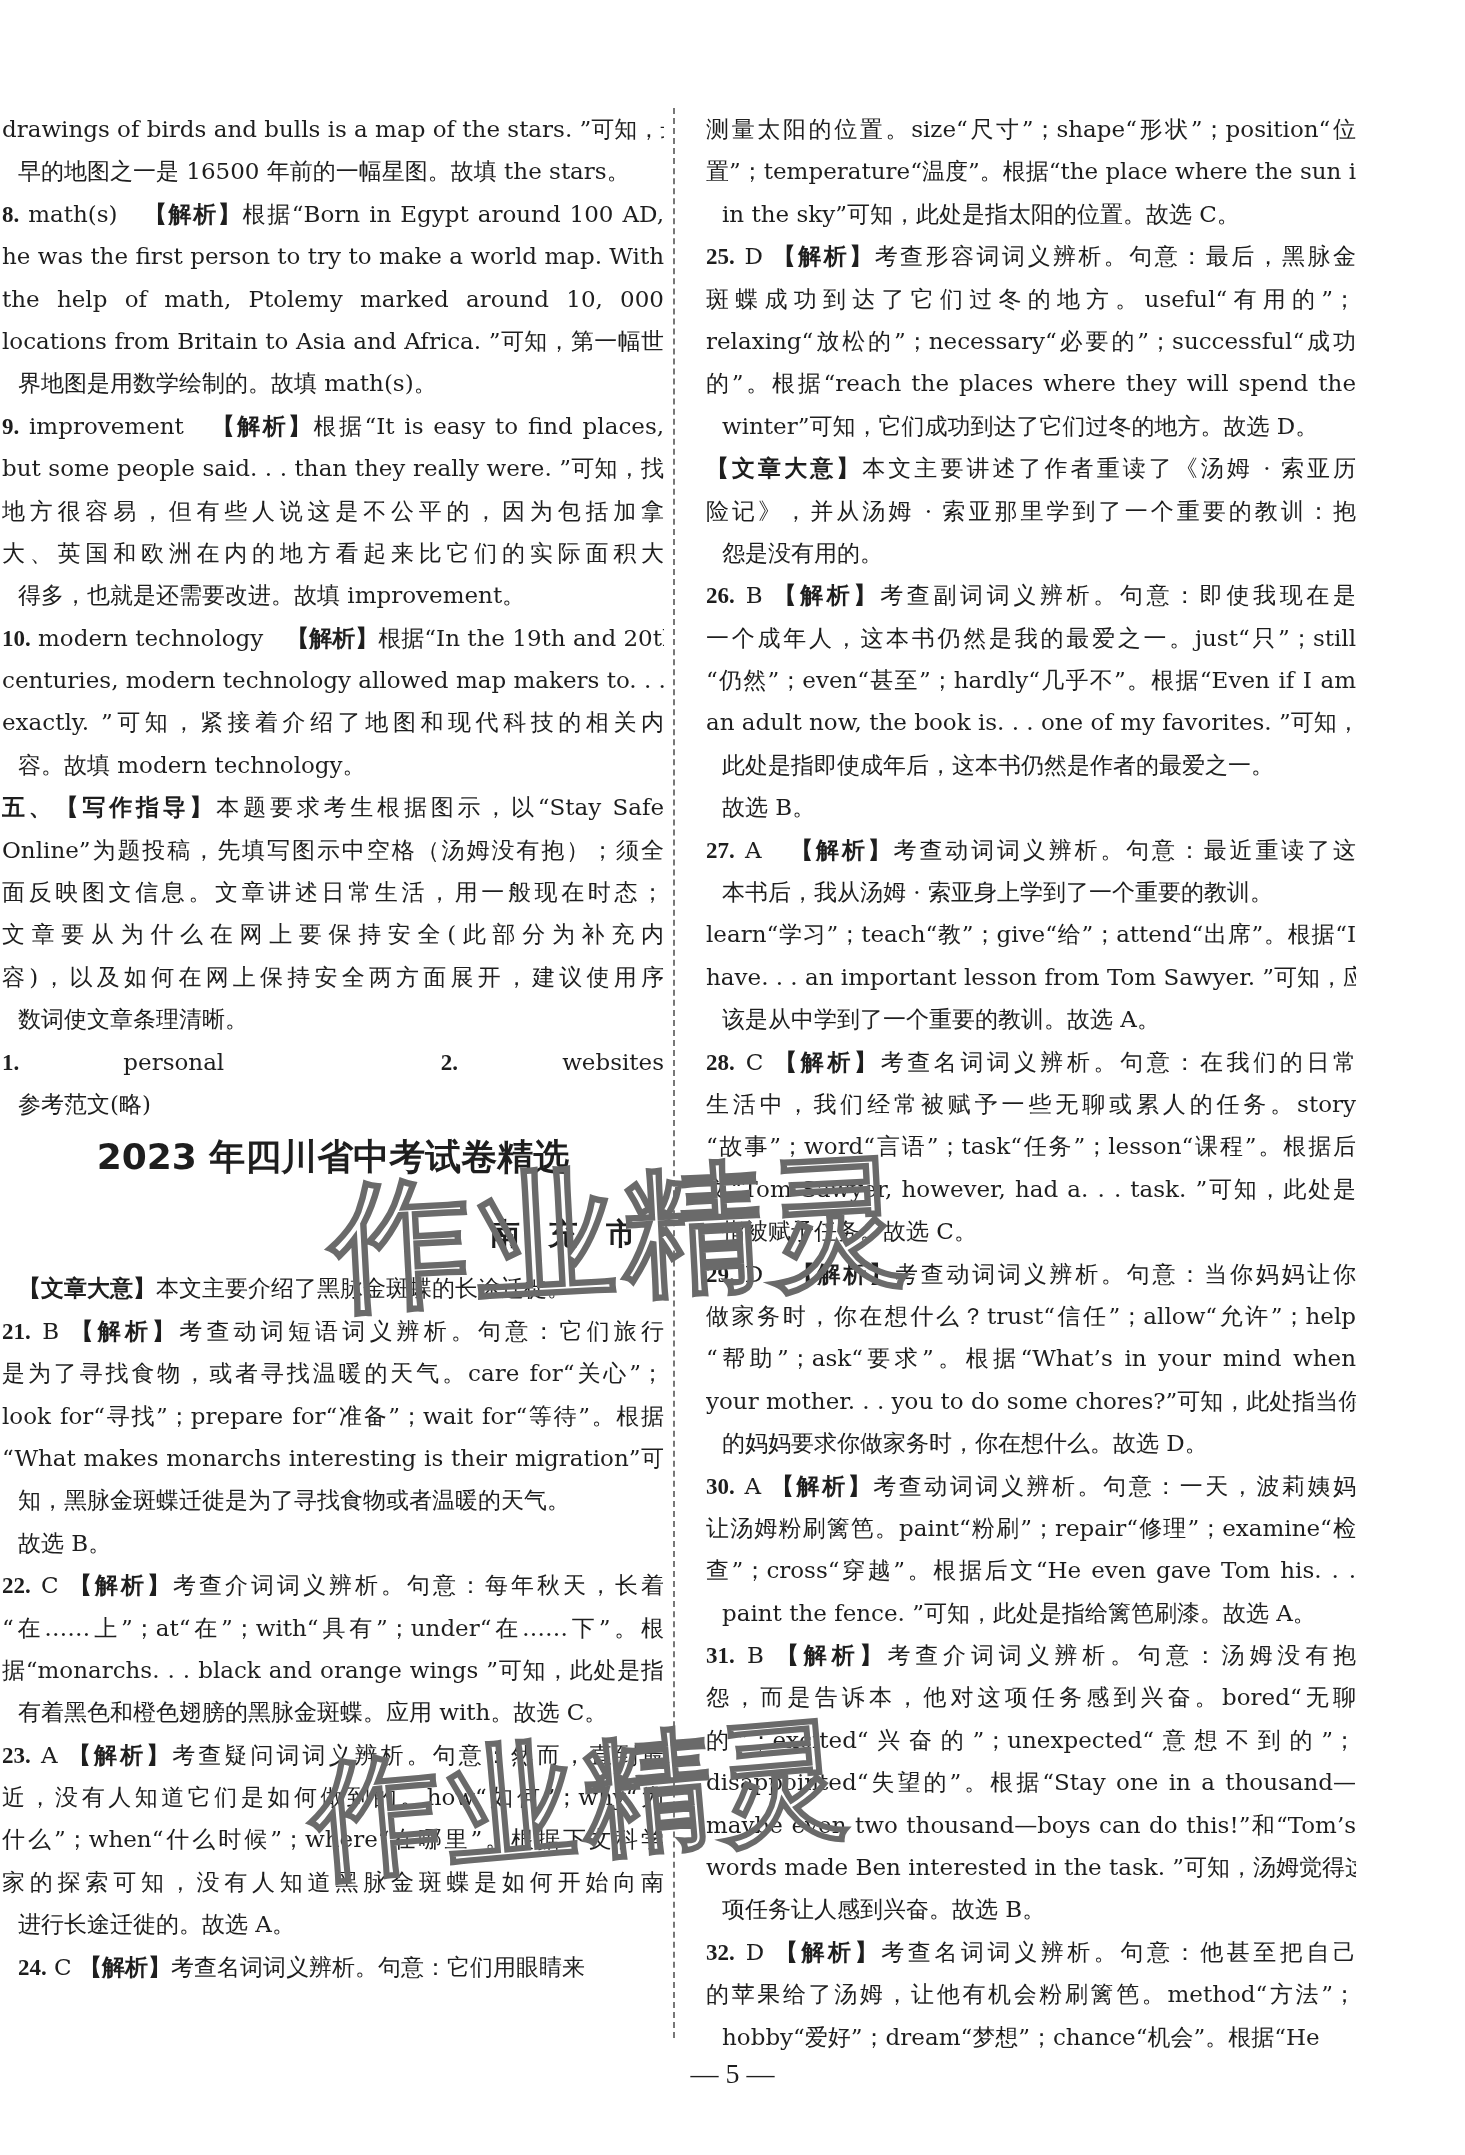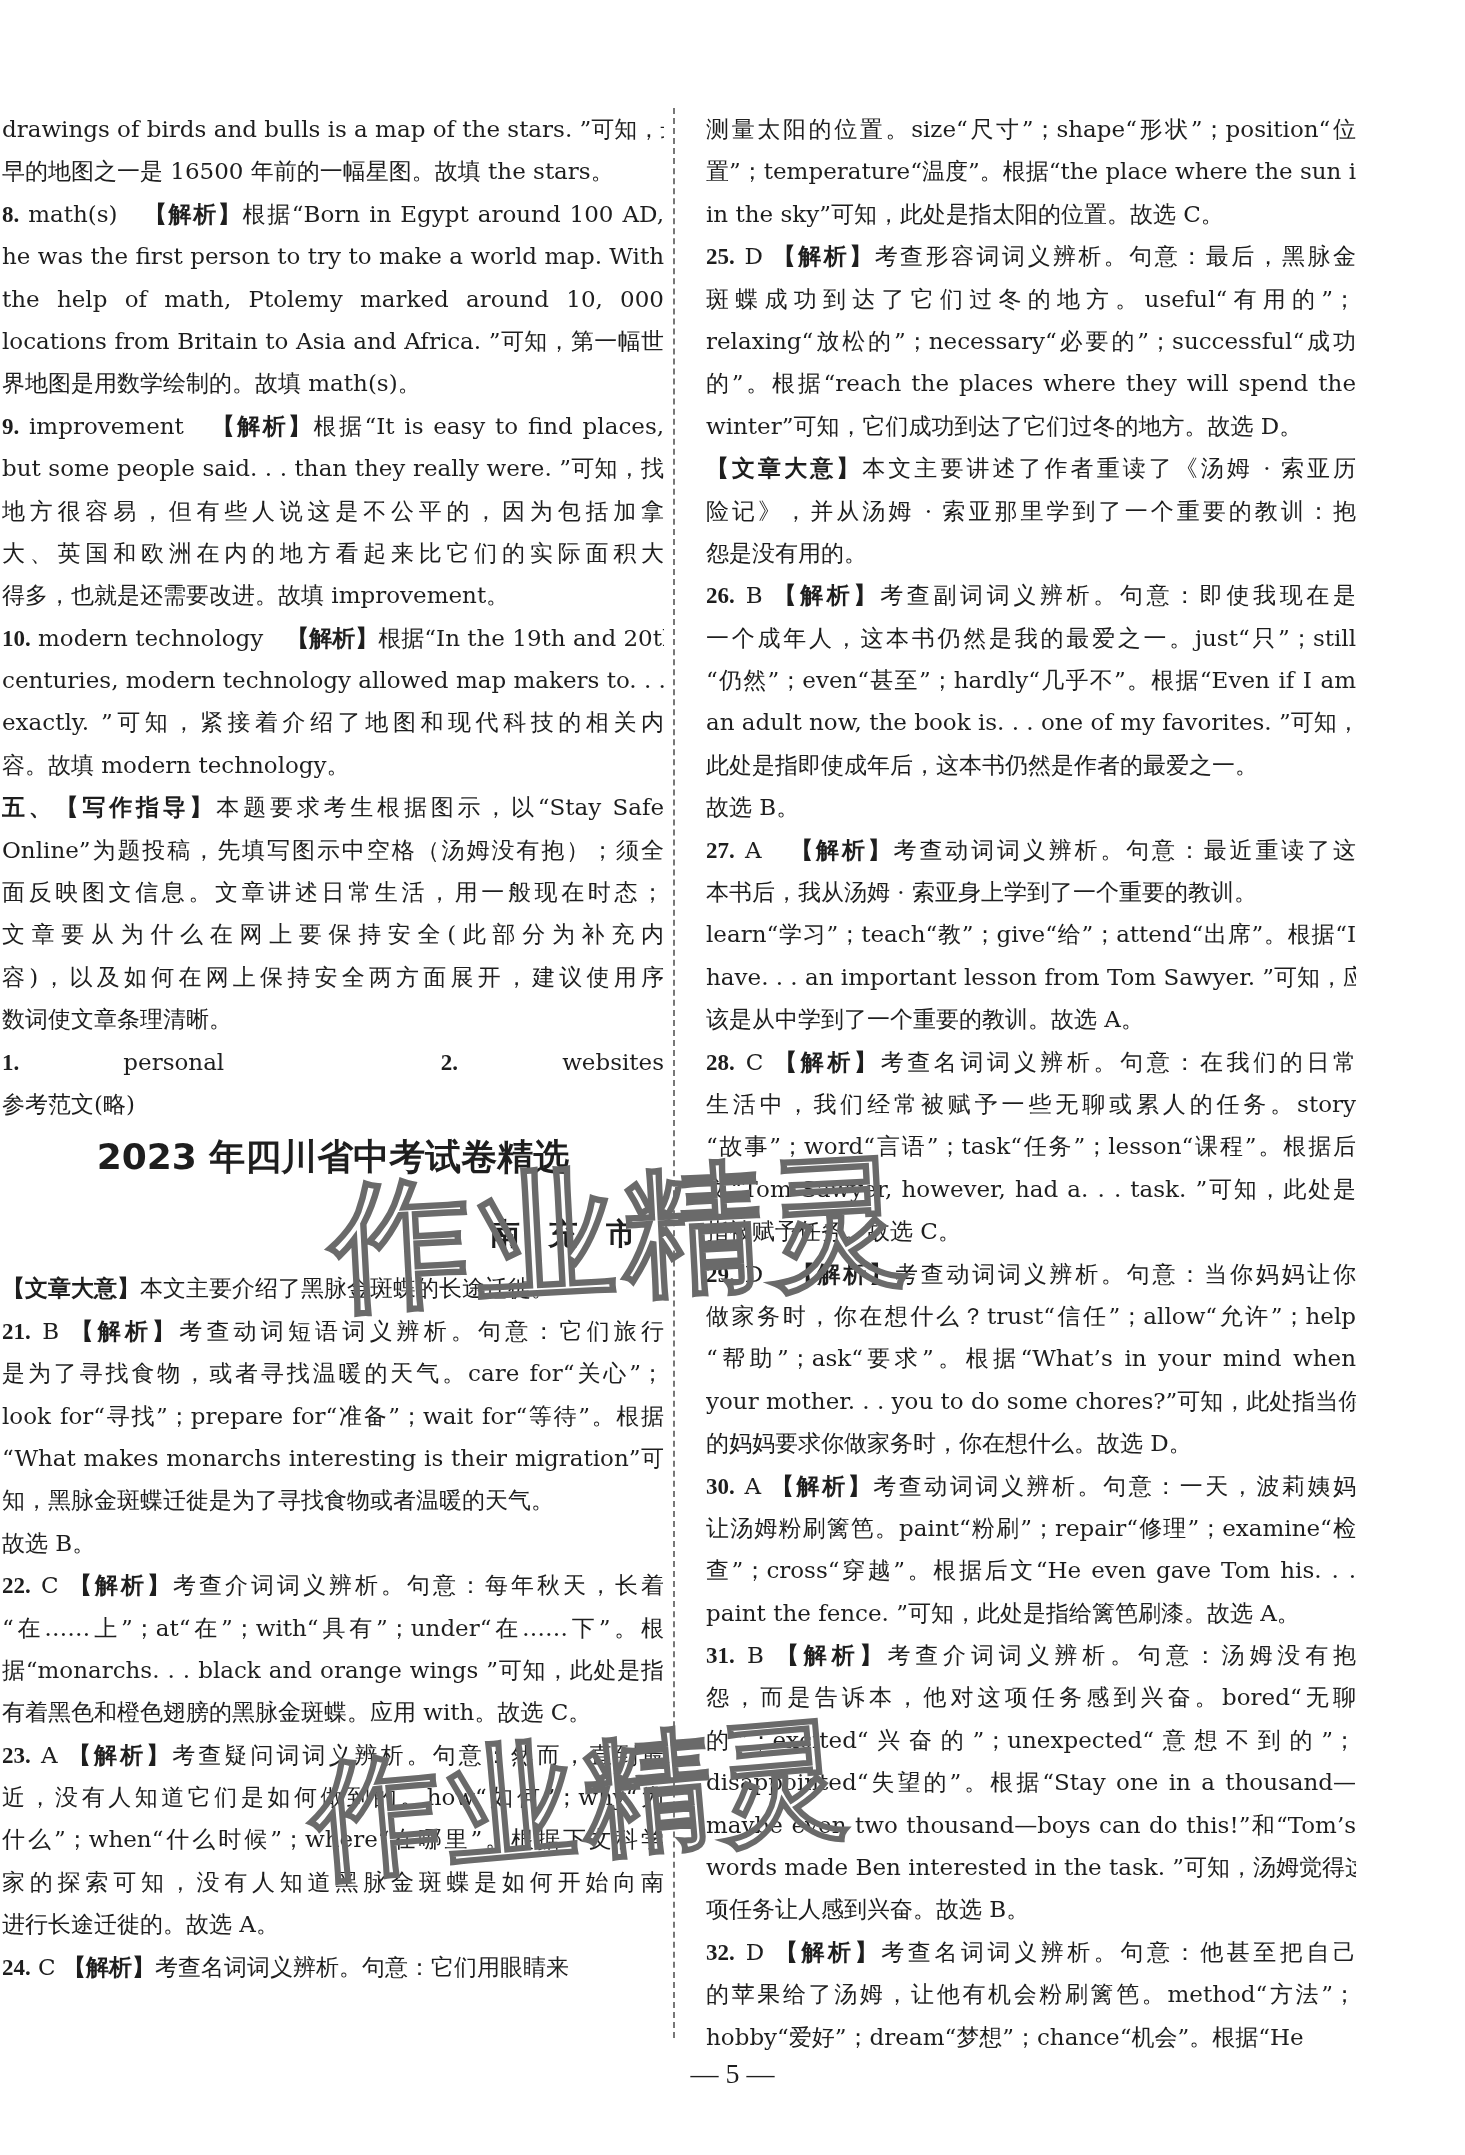--- a/index.html
+++ b/index.html
@@ -9,21 +9,21 @@
     color: #1e1e1e;
   }
   .col {
     position: absolute; top: 108px; width: 662px;
     font-size: 23px; line-height: 42.4px;
     text-align: justify; text-justify: inter-character;
   }
   .col-left { left: 2px; }
   .col-right { left: 706px; width: 650px; }
   .line { display: block; white-space: nowrap; overflow: hidden; height: 42.4px; text-align-last: justify; }
-  .line.last { text-align-last: left; }
+  .line.last { text-align-last: left; margin-left: 16px; }
   .num { font-weight: bold; font-family: "Liberation Serif", serif; }
   .tag { font-weight: bold; font-family: "DejaVu Sans", sans-serif; }
   .divider {
     position: absolute; left: 673px; top: 108px; height: 1930px; width: 0;
     border-left: 2px dashed #777;
   }
   .title {
     display: block; text-align: center; font-weight: bold;
     font-family: "DejaVu Sans", sans-serif; font-size: 36px; height: 64px; line-height: 64px;
   }

